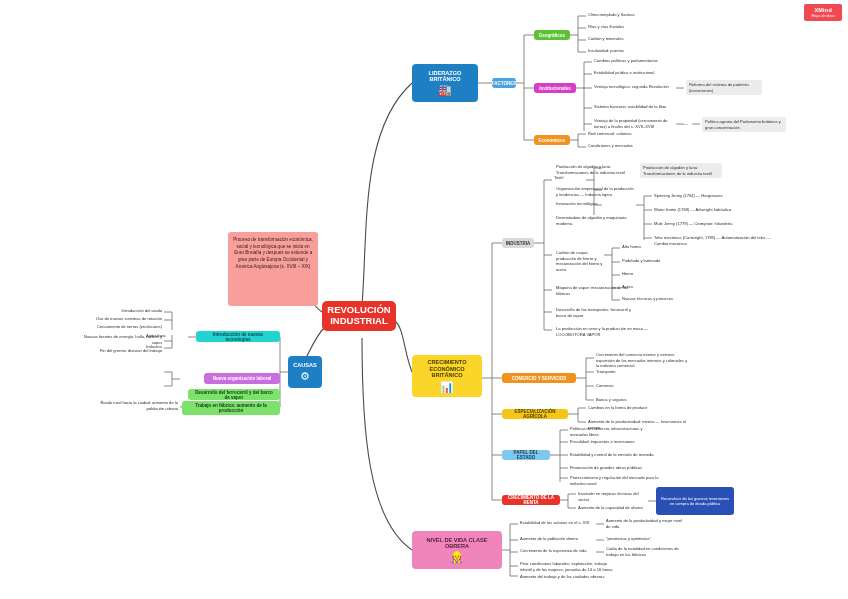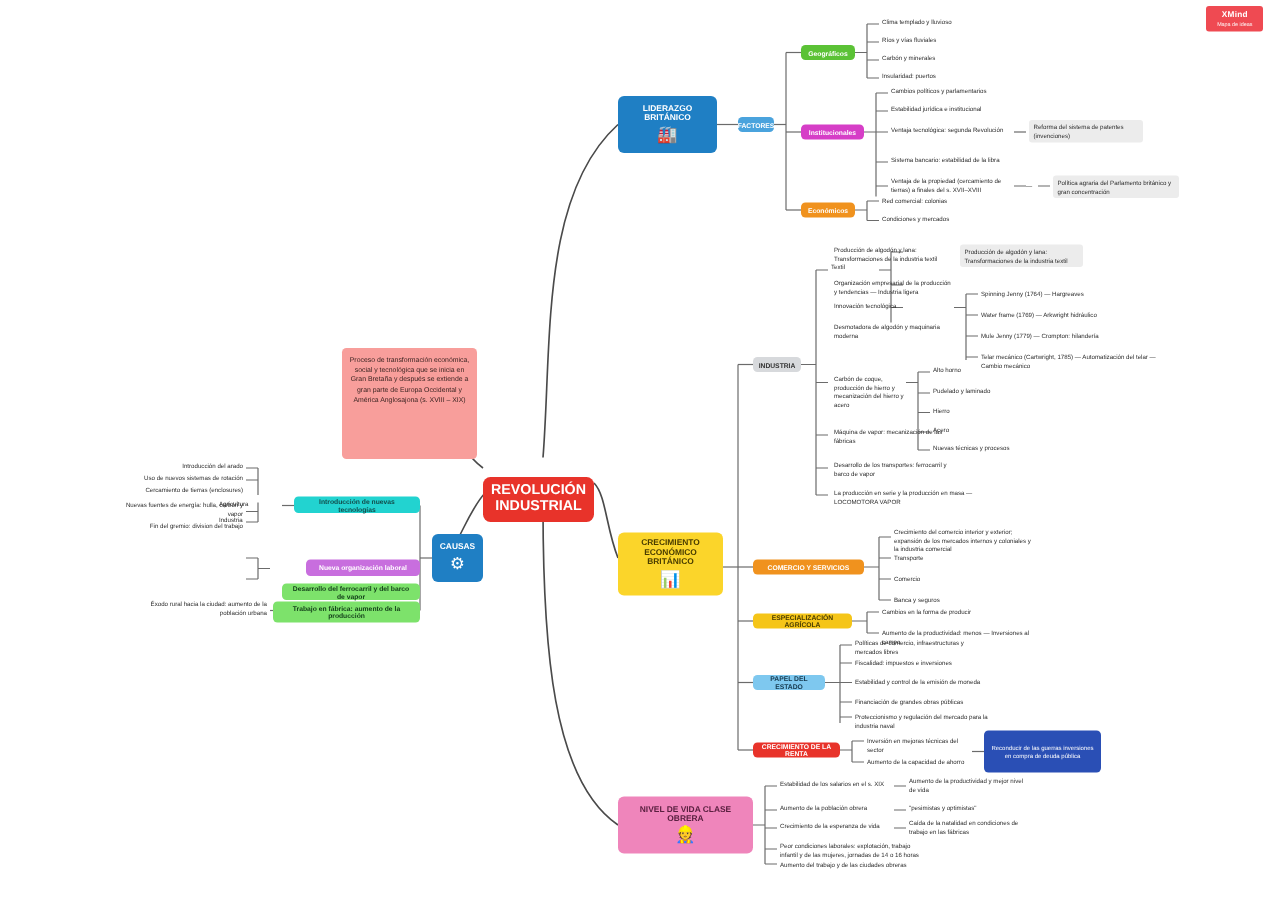--- a/index.html
+++ b/index.html
@@ -128,21 +128,21 @@
         <path d="M510,576 L518,576"></path>
       <path d="M596,524 L604,524 M596,540 L604,540 M596,552 L604,552"></path>
     </g>
   </svg>
 
   <div class="wm">
     <div class="t">XMind</div>
     <div class="s">Mapa de ideas</div>
   </div>
 
-  <div class="node chip root" style="left:322px;top:318px;width:74px;height:30px;">REVOLUCIÓN INDUSTRIAL</div>
+  <div class="node chip root" style="left:322px;top:301px;width:74px;height:30px;">REVOLUCIÓN INDUSTRIAL</div>
 
   <div class="node def" style="left:228px;top:232px;width:90px;height:74px;">Proceso de transformación económica, social y tecnológica que se inicia en Gran Bretaña y después se extiende a gran parte de Europa Occidental y América Anglosajona (s. XVIII – XIX)</div>
 
   <div class="node chip mainchip b-blue" style="left:288px;top:356px;width:34px;height:32px;">
     <span>CAUSAS</span>
     <span class="ico">⚙</span>
   </div>
 
   <div class="node s2 c-cyan" style="left:196px;top:331px;width:84px;height:11px;">Introducción de nuevas tecnologías</div>
   <div class="node s2 c-purple" style="left:204px;top:373px;width:76px;height:11px;">Nueva organización laboral</div>

